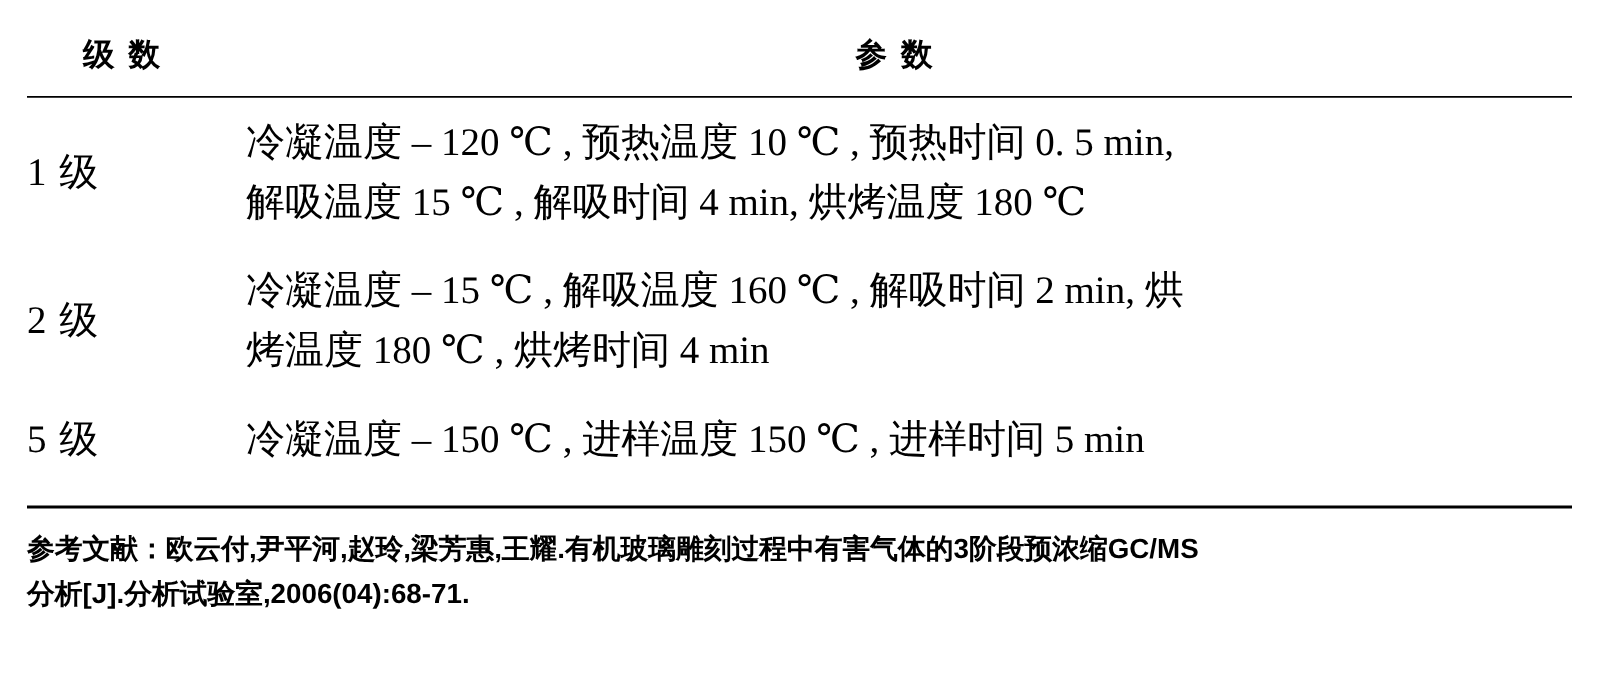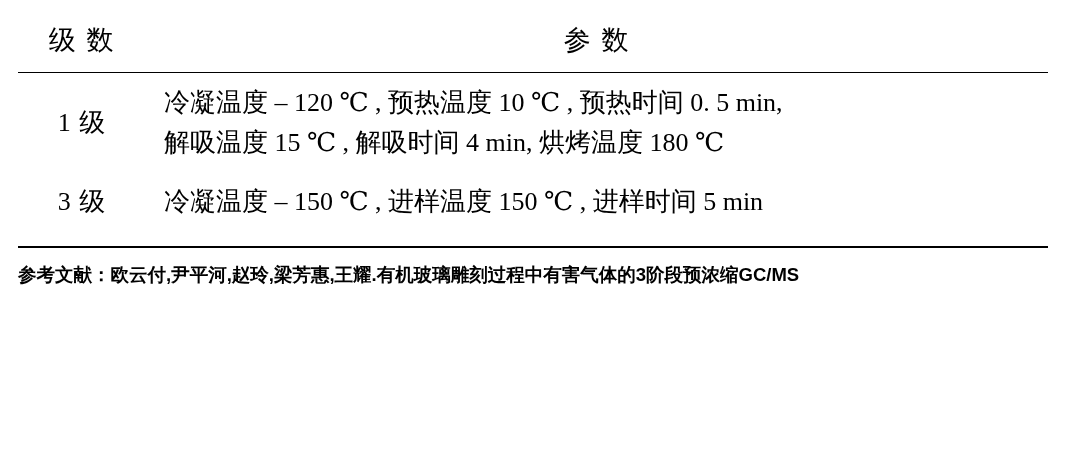--- a/index.html
+++ b/index.html
@@ -21,38 +21,38 @@
     box-sizing: border-box;
     padding: 0 18px;
   }
   table.data-table {
     width: 1030px;
     border-collapse: collapse;
     table-layout: fixed;
     margin-top: 10px;
   }
   thead th {
-    font-weight: normal;
-    font-size: 27px;
+    font-weight: bold;
+    font-size: 21px;
     letter-spacing: 2px;
     padding: 12px 0 14px 0;
     border-bottom: 1.5px solid #000;
     text-align: center;
     font-family: "Liberation Serif", "DejaVu Serif", serif;
   }
   thead th.col-level {
     width: 128px;
   }
   tbody td {
     font-size: 26px;
     vertical-align: middle;
     padding: 10px 0;
   }
   tbody td.level {
-    text-align: center;
+    text-align: left;
     width: 128px;
     letter-spacing: 1px;
     white-space: nowrap;
   }
   tbody td.params {
     padding-left: 18px;
     padding-right: 6px;
     line-height: 1.52;
   }
   .bottom-rule {
@@ -90,27 +90,35 @@
     </thead>
     <tbody>
       <tr>
         <td class="level">1 级</td>
         <td class="params">
           <span class="param-line">冷凝温度 – 120 ℃ , 预热温度 10 ℃ , 预热时间 0. 5  min,</span>
           <span class="param-line">解吸温度 15 ℃ , 解吸时间 4  min, 烘烤温度 180 ℃</span>
         </td>
       </tr>
       <tr>
-        <td class="level">3 级</td>
+        <td class="level">2 级</td>
+        <td class="params">
+          <span class="param-line">冷凝温度 – 15 ℃ , 解吸温度 160 ℃ , 解吸时间 2  min, 烘</span>
+          <span class="param-line">烤温度 180 ℃ , 烘烤时间 4  min</span>
+        </td>
+      </tr>
+      <tr>
+        <td class="level">5 级</td>
         <td class="params">
           <span class="param-line">冷凝温度 – 150 ℃ , 进样温度 150 ℃ , 进样时间 5  min</span>
         </td>
       </tr>
     </tbody>
   </table>
 
   <div class="bottom-rule"></div>
 
   <div class="reference">
     <div>参考文献：欧云付,尹平河,赵玲,梁芳惠,王耀.有机玻璃雕刻过程中有害气体的3阶段预浓缩GC/MS</div>
+    <div>分析[J].分析试验室,2006(04):68-71.</div>
   </div>
 
 </div>
 
 </body></html>

